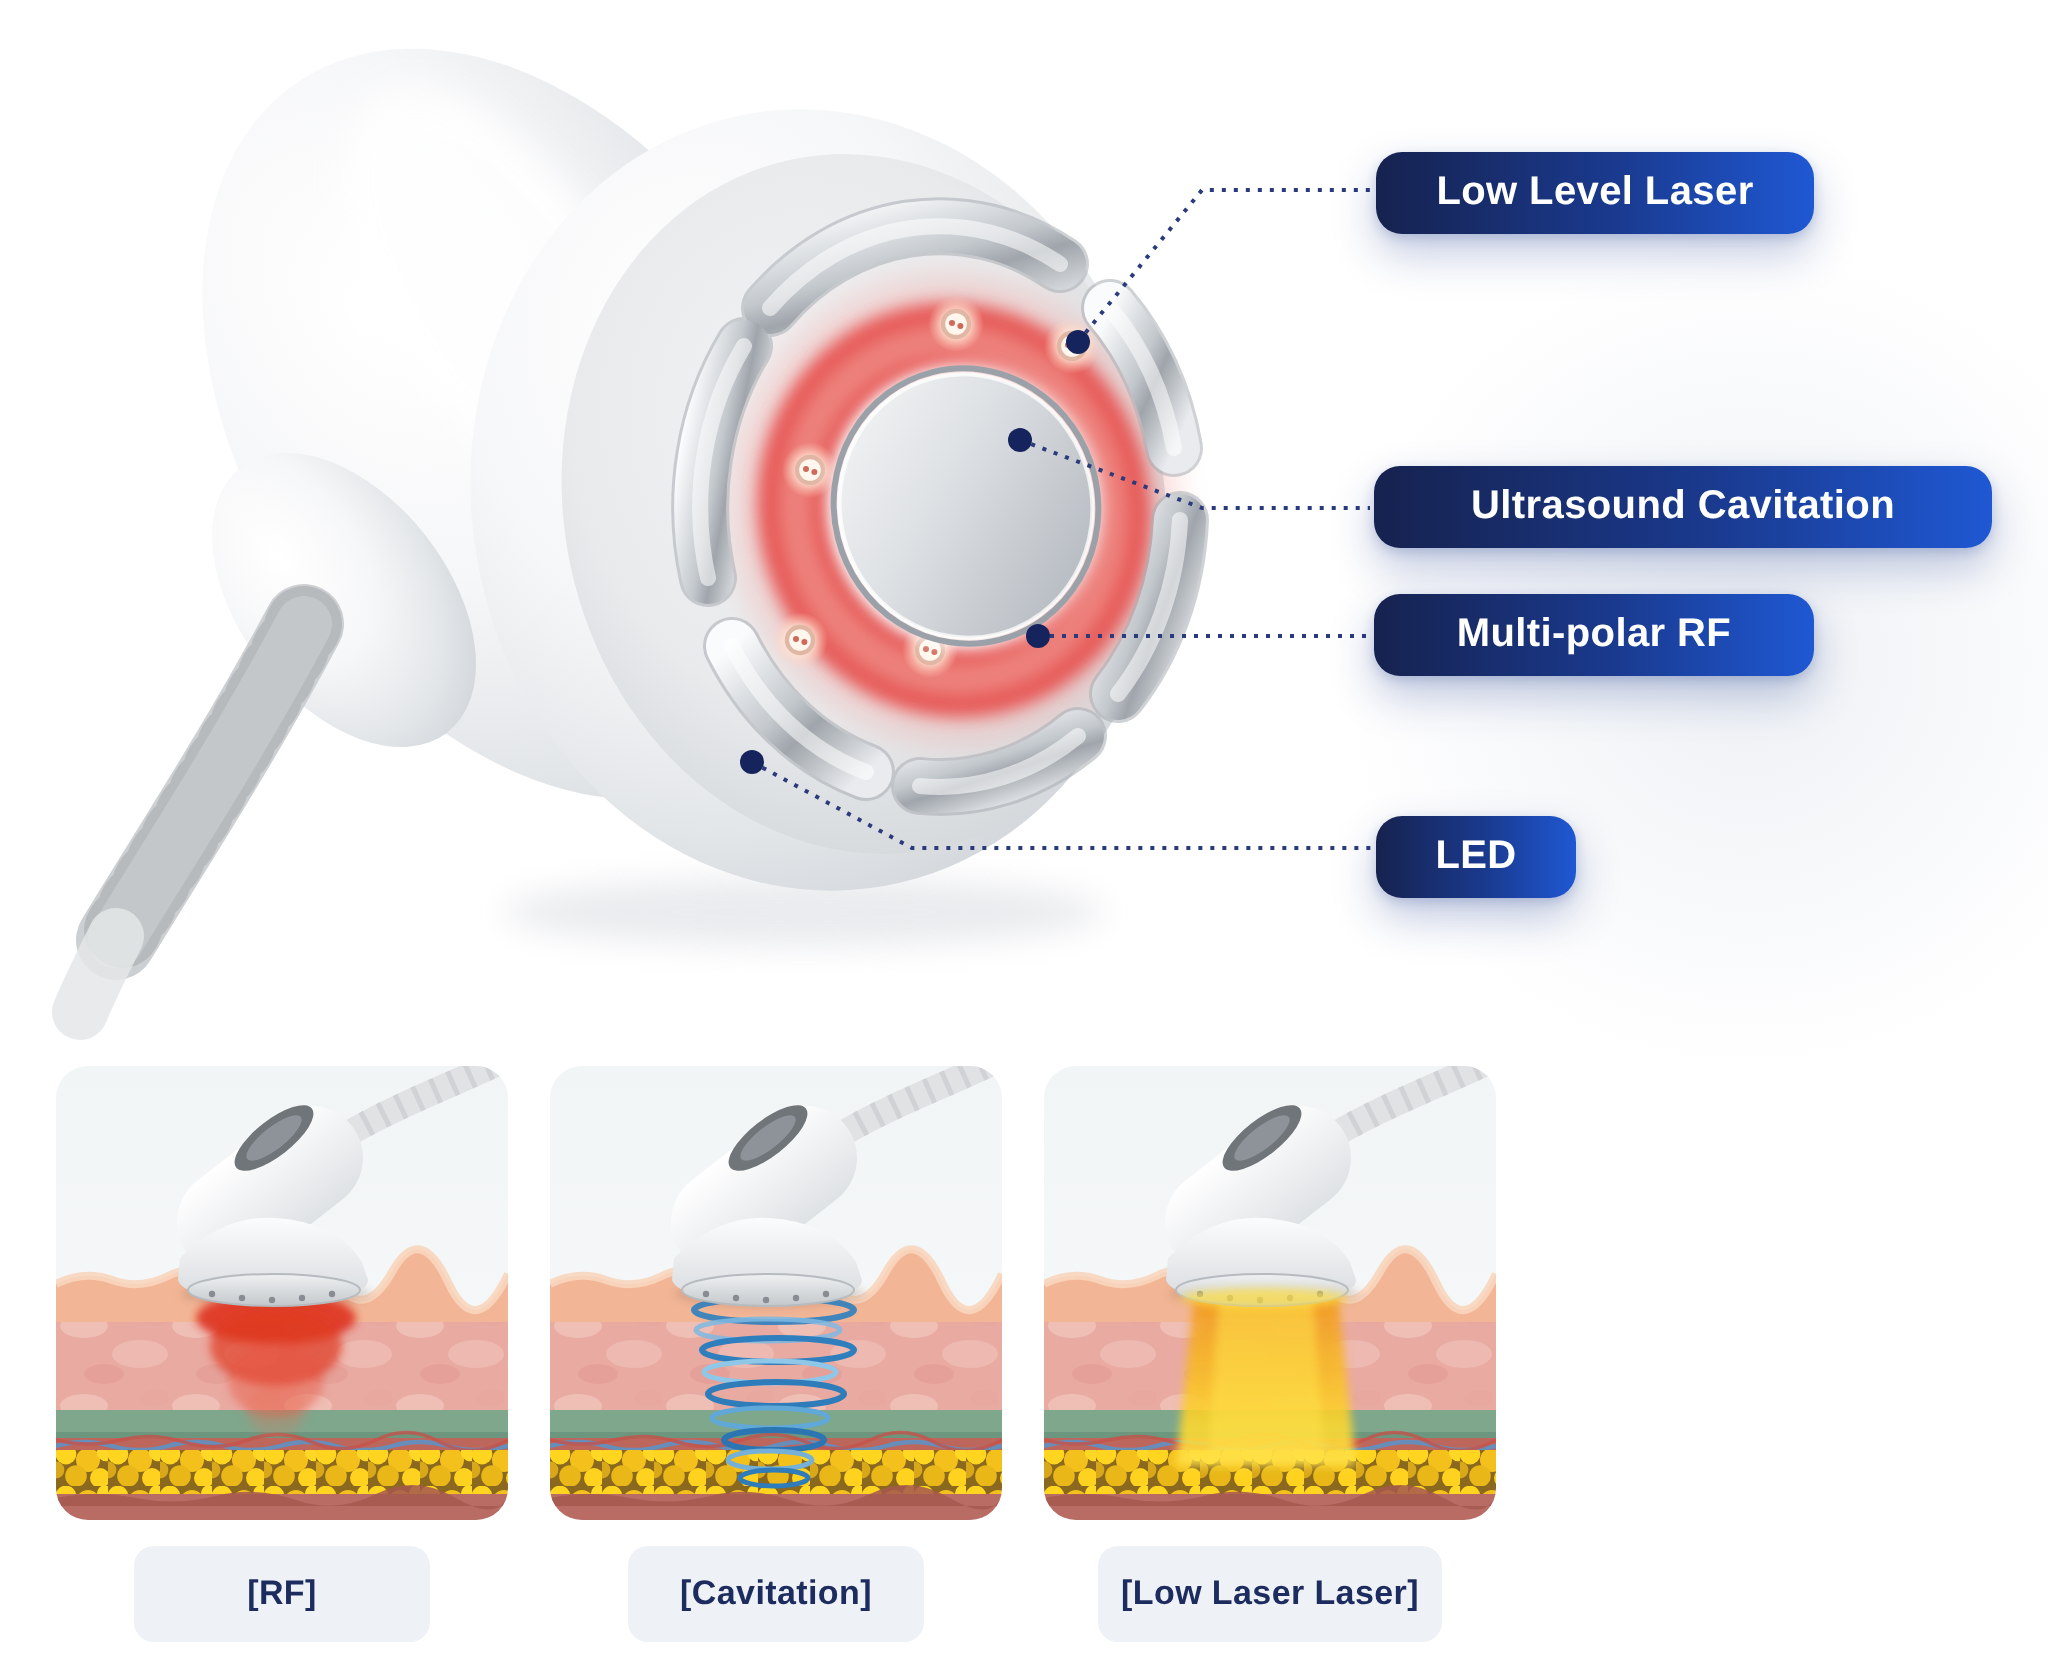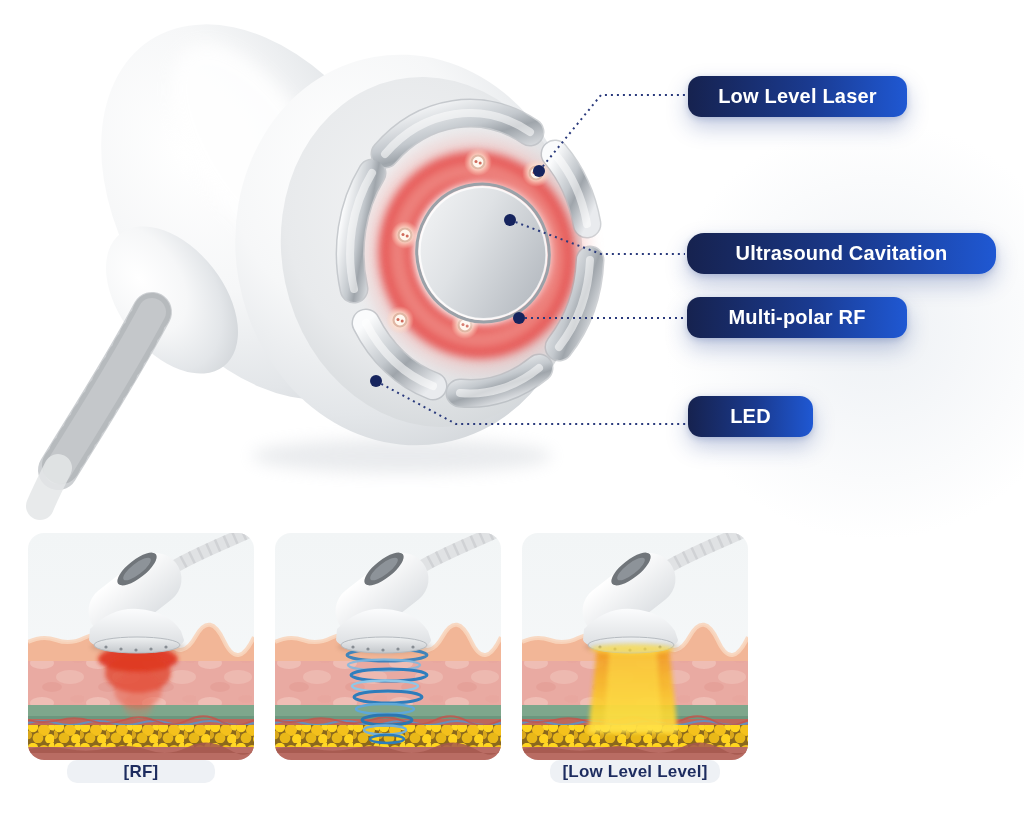--- a/index.html
+++ b/index.html
@@ -10,31 +10,31 @@
   .hero{position:absolute;left:0;top:0;width:1024px;height:533px;}
   .hero::before{content:"";position:absolute;right:-60px;top:120px;width:420px;height:420px;border-radius:50%;
     background:radial-gradient(closest-side,rgba(223,229,236,.55),rgba(223,229,236,0));pointer-events:none;}
   .hero-art{position:absolute;left:0;top:0;width:1024px;height:533px;display:block;}
 
   .pill{position:absolute;height:41px;display:flex;align-items:center;justify-content:center;
     border-radius:13px;color:#ffffff;font-weight:700;font-size:20px;letter-spacing:.2px;white-space:nowrap;
     background:linear-gradient(90deg,#16224f 0%,#1a3a8f 55%,#1f58d3 100%);
     box-shadow:0 10px 22px rgba(23,56,140,.26),0 2px 6px rgba(23,56,140,.18);}
   .pill-lll{left:688px;top:76px;width:219px;}
-  .pill-uc {left:687px;top:233px;width:309px;border-radius:17px;}
+  .pill-uc {left:687px;top:233px;width:309px;}
   .pill-rf {left:687px;top:297px;width:220px;text-align:right;}
-  .pill-led{left:688px;top:396px;width:125px;}
+  .pill-led{left:688px;top:408px;width:100px;}
 
   
   .panels{position:absolute;left:28px;top:533px;display:flex;gap:21px;}
   .col{margin:0;width:226px;display:flex;flex-direction:column;align-items:center;}
   .panel{width:226px;height:227px;border-radius:16px;overflow:hidden;
     background:linear-gradient(180deg,#f2f5f6 0%,#f7f9fa 100%);}
   .panel svg{display:block;width:226px;height:227px;}
-  .plabel{margin-top:0;height:23px;min-width:148px;padding:0 12px;border-radius:10px;
+  .plabel{margin-top:13px;height:48px;min-width:148px;padding:0 12px;border-radius:10px;
     background:#eef1f5;color:#1d2c5f;font-weight:700;font-size:17px;letter-spacing:.2px;
     display:flex;align-items:center;justify-content:center;white-space:nowrap;box-sizing:border-box;}
 
   .defs-svg{position:absolute;width:0;height:0;overflow:hidden;}
 </style>
 </head>
 <body>
 
 <svg class="defs-svg" aria-hidden="true">
   <defs>
@@ -301,32 +301,33 @@
             <ellipse cx="110" cy="153" rx="33" ry="5.5" stroke="#8ec7e8" stroke-width="2.5"></ellipse>
             <ellipse cx="113" cy="164" rx="34" ry="6" stroke="#2e7cba" stroke-width="3"></ellipse>
             <ellipse cx="110" cy="176" rx="29" ry="5" stroke="#5fa8d8" stroke-width="2.5"></ellipse>
             <ellipse cx="112" cy="187" rx="25" ry="5" stroke="#2b76b2" stroke-width="3"></ellipse>
             <ellipse cx="110" cy="197" rx="21" ry="4.5" stroke="#74b0d8" stroke-width="2.5"></ellipse>
             <ellipse cx="112" cy="206" rx="17" ry="4" stroke="#2e7cba" stroke-width="2.5"></ellipse>
           </g>
           <use href="#mini-device"></use>
         </svg>
       </div>
+      <figcaption class="plabel">[Cavitation]</figcaption>
     </figure>
 
     <figure class="col">
       <div class="panel">
         <svg viewBox="0 0 226 227">
           <use href="#skin-base"></use>
           <g>
             <path d="M76,106 L146,106 L156,200 L66,200 Z" fill="url(#gLaser)" opacity=".88" filter="url(#b2)"></path>
             <path d="M88,106 L134,106 L140,196 L82,196 Z" fill="#ffe14a" opacity=".55" filter="url(#b2)"></path>
           </g>
           <use href="#mini-device"></use>
           <ellipse cx="110" cy="116" rx="42" ry="5" fill="#ffdf45" opacity=".75" filter="url(#b2)"></ellipse>
         </svg>
       </div>
-      <figcaption class="plabel">[Low Level Level]</figcaption>
+      <figcaption class="plabel">[Low Laser Laser]</figcaption>
     </figure>
 
 
   </section>
 </div>
 
 </body></html>

